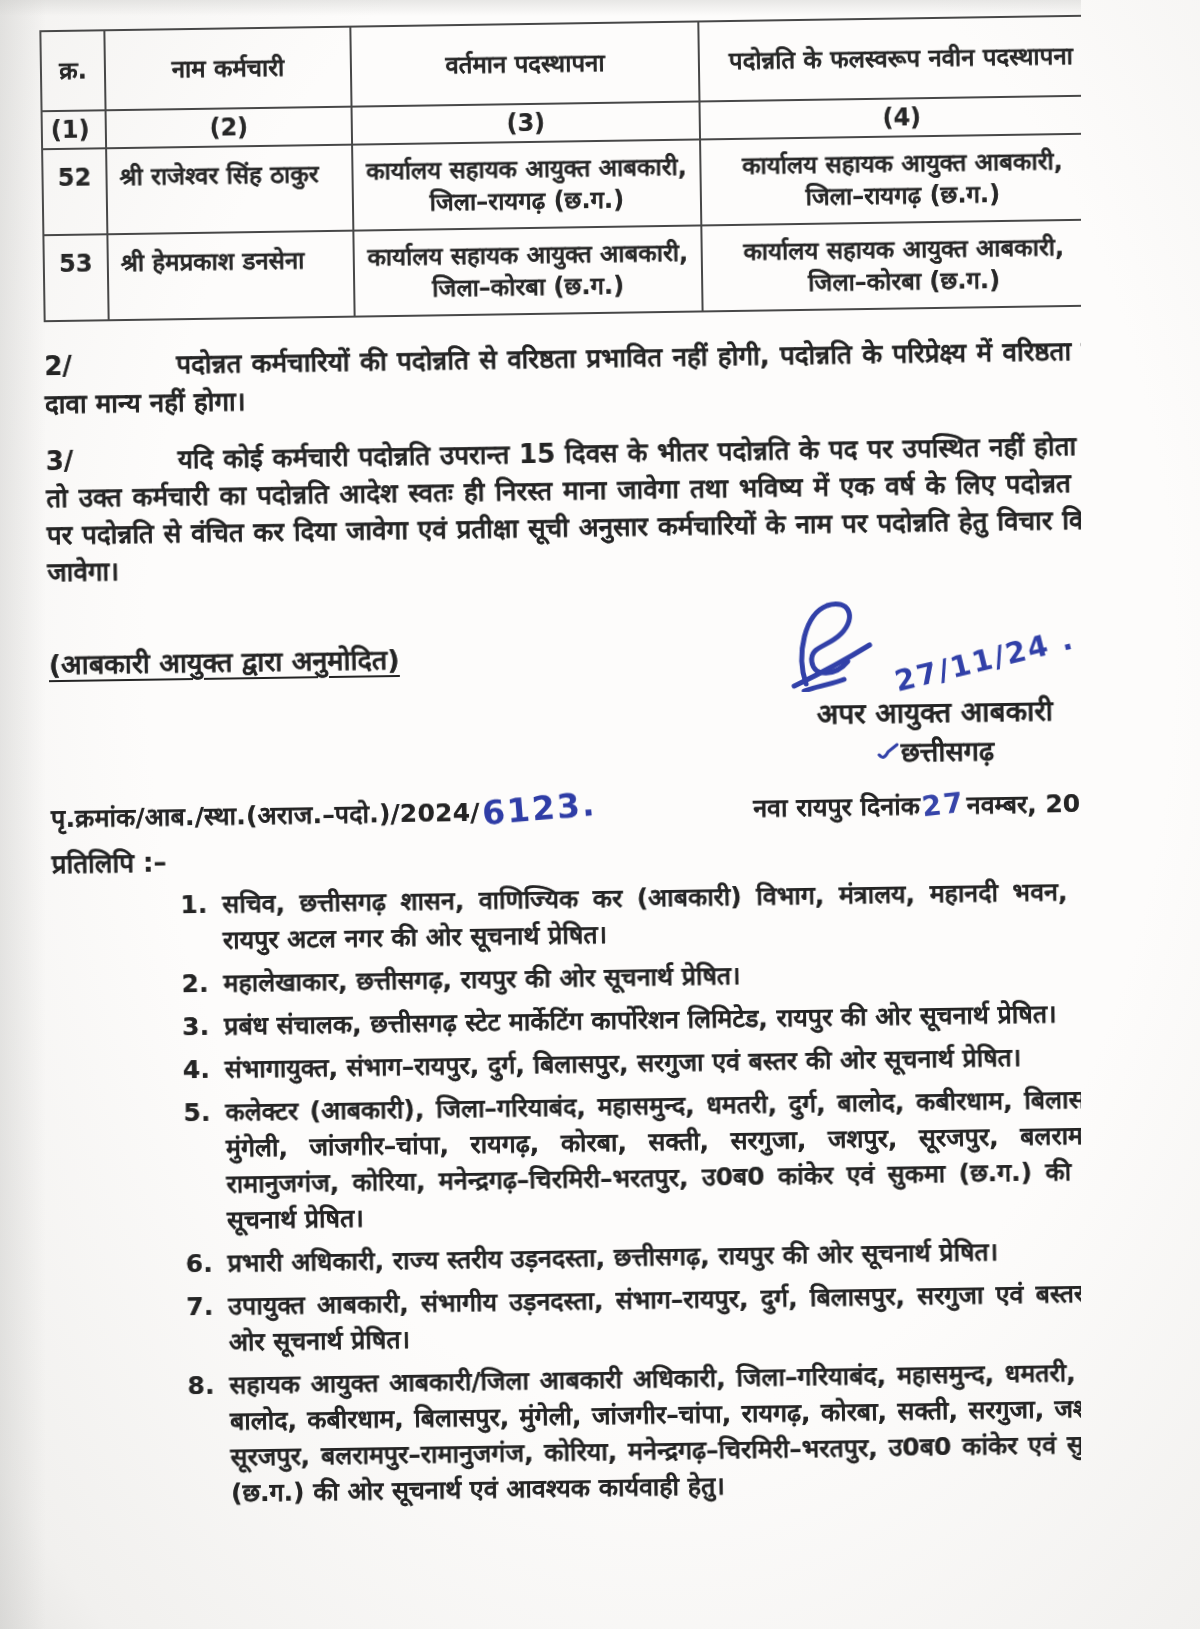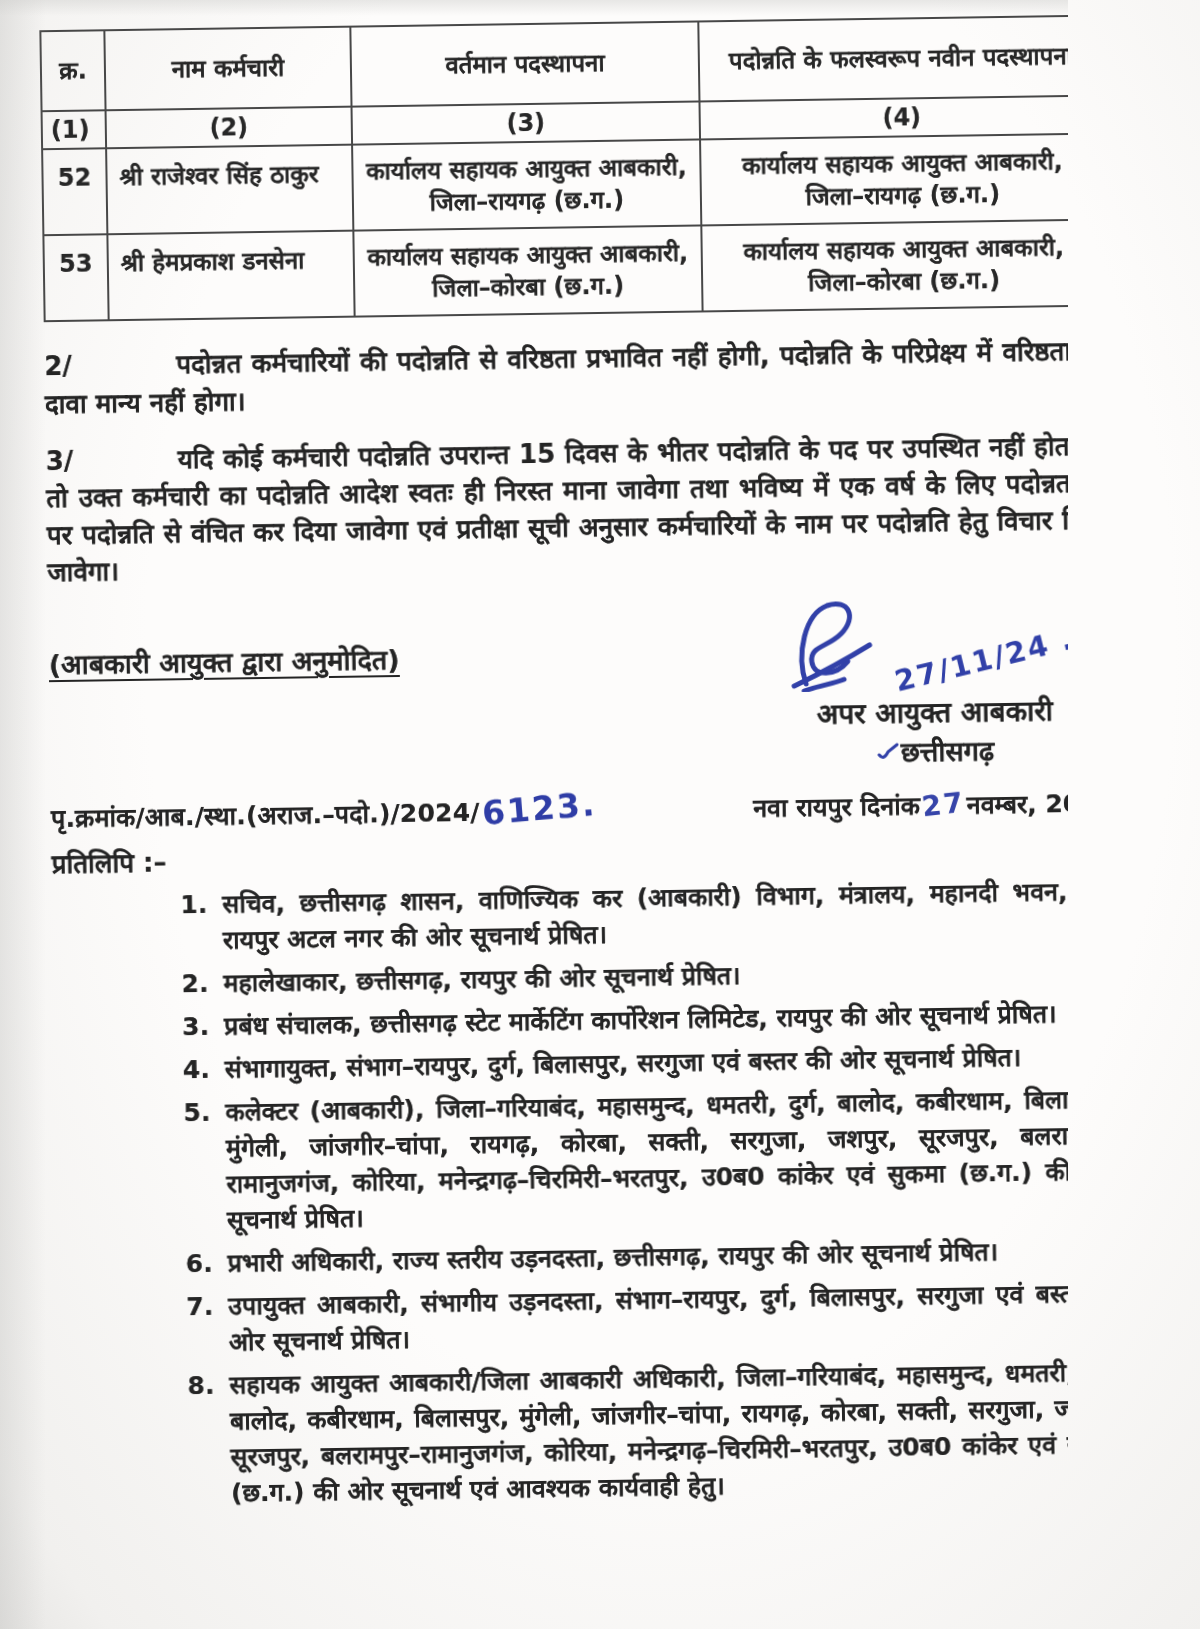--- a/index.html
+++ b/index.html
@@ -8,20 +8,21 @@
     overflow: hidden;
     background:
       radial-gradient(ellipse at 55% 40%, #fdfcfb 55%, #f1f0ee 92%, #e7e6e4 100%);
     font-family: "DejaVu Sans", sans-serif;
     color: #242424;
   }
   .page {
     position: relative;
     width: 1068px; height: 1629px;
     overflow: hidden;
+    padding-left: 13px;
   }
   .page::before { 
     content: ""; position: absolute; left: 0; top: 0; bottom: 0; width: 46px;
     background: linear-gradient(90deg, rgba(190,190,188,0.35), rgba(255,255,255,0));
     z-index: 5; pointer-events: none;
   }
   .page::after { 
     content: ""; position: absolute; left: 0; top: 0; right: 0; height: 16px;
     background: linear-gradient(180deg, rgba(205,205,203,0.45), rgba(255,255,255,0));
     z-index: 5; pointer-events: none;

